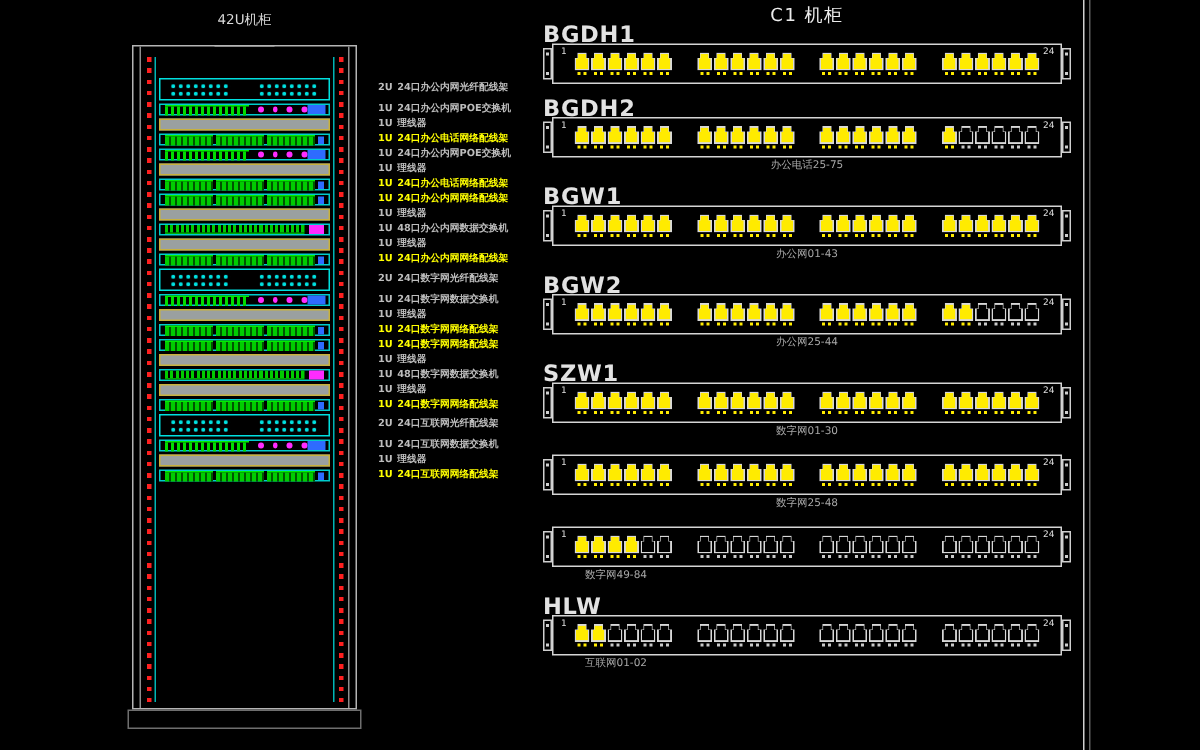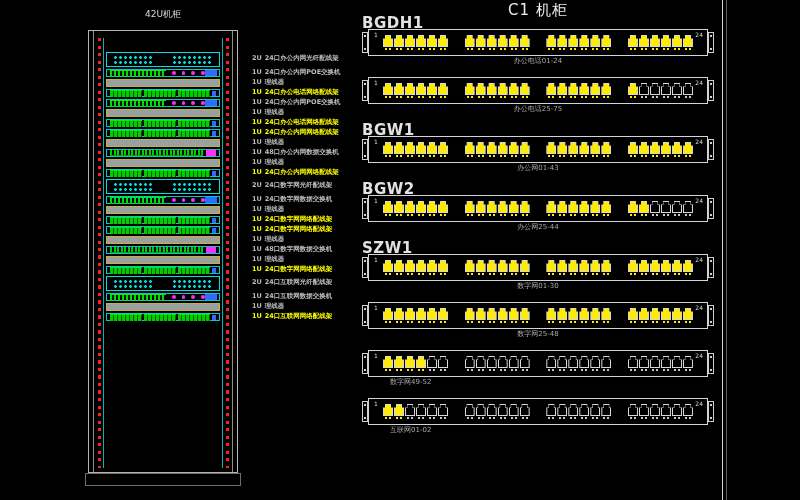--- a/index.html
+++ b/index.html
@@ -45,21 +45,21 @@
 
   
   .ulist{position:absolute;left:252px;top:50px;width:118px;color:#bdbdbd;
          font-size:6.5px;font-weight:bold;}
   .uline{height:10px;line-height:10px;white-space:nowrap;overflow:hidden;display:flex;gap:3px;}
   .uline.u2{height:17px;line-height:17px;}
   .uline.hl{color:#ffff00;}
 
   
   .parea{position:absolute;left:362px;top:2px;width:352px;}
-  .c1{text-align:center;color:#ececec;font-size:15px;height:16px;line-height:16px;
+  .c1{text-align:center;color:#ececec;font-size:12px;height:16px;line-height:16px;
       letter-spacing:1px;}
   .prow{margin-bottom:11px;}
   .plabel{color:#e2e2e2;font-size:15px;height:10px;line-height:10px;margin-bottom:1px;
           font-weight:bold;letter-spacing:.5px;}
   .panel{display:flex;align-items:center;height:27px;}
   .ear{width:6px;height:21px;border:1px solid #cfcfcf;position:relative;box-sizing:border-box;
        background:#000;}
   .ear i{position:absolute;left:1px;width:2px;height:2px;background:#cfcfcf;}
   .ear i.t{top:2px}.ear i.b{bottom:2px}
   .pbody{flex:1;height:100%;border:1px solid #d5d5d5;box-sizing:border-box;position:relative;
@@ -557,23 +557,23 @@
                     <i></i>
                   </div>
                 </div>
               </div>
             </div>
             <div class="ear">
               <i class="t"></i>
               <i class="b"></i>
             </div>
           </div>
-          <div class="psub">办公电话01-24</div>
         </div>
         <div class="prow">
+          <div class="plabel">BGDH2</div>
           <div class="panel">
             <div class="ear">
               <i class="t"></i>
               <i class="b"></i>
             </div>
             <div class="pbody">
               <span class="pnum l">1</span>
               <span class="pnum r">24</span>
               <div class="grp">
                 <div class="port used">
@@ -2006,23 +2006,24 @@
                     <i></i>
                   </div>
                 </div>
               </div>
             </div>
             <div class="ear">
               <i class="t"></i>
               <i class="b"></i>
             </div>
           </div>
-          <div class="psub left">数字网49-52</div>
+          <div class="psub left">数字网49-84</div>
         </div>
         <div class="prow">
+          <div class="plabel">HLW</div>
           <div class="panel">
             <div class="ear">
               <i class="t"></i>
               <i class="b"></i>
             </div>
             <div class="pbody">
               <span class="pnum l">1</span>
               <span class="pnum r">24</span>
               <div class="grp">
                 <div class="port used">

